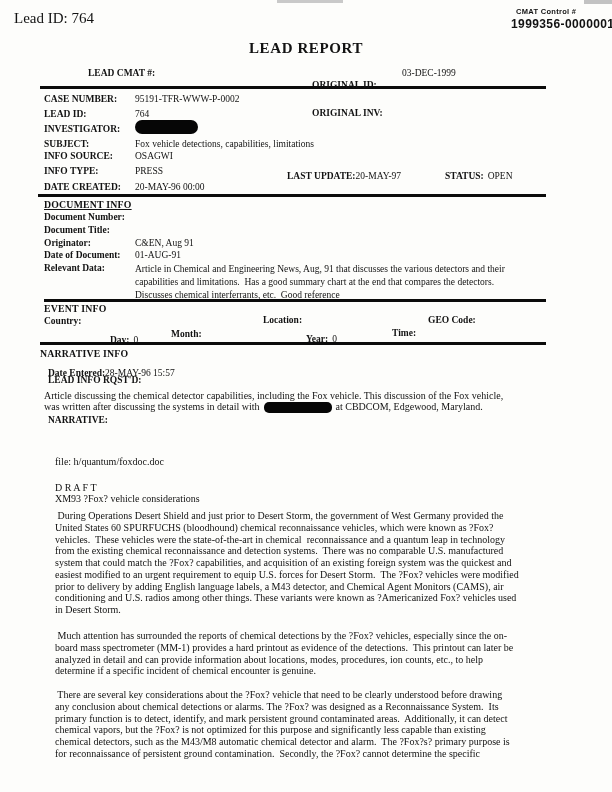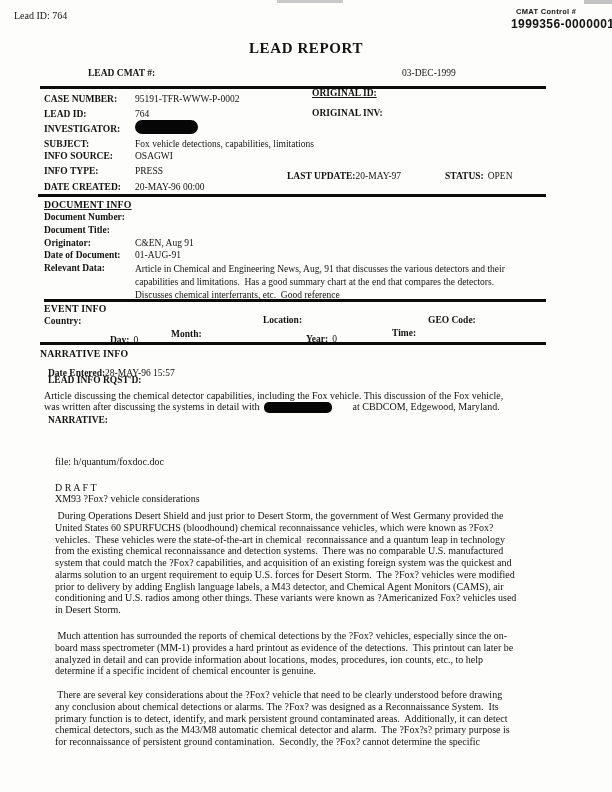--- a/index.html
+++ b/index.html
@@ -19,34 +19,34 @@
   .artifact{position:absolute;}
 </style>
 </head>
 <body>
 
 <div class="page">
 
   <div class="artifact" style="left:277px;top:0;width:66px;height:3px;background:#c9c9c9;"></div>
   <div class="artifact" style="left:584px;top:0;width:28px;height:4px;background:#c2c2c2;"></div>
 
-  <div class="abs" style="left:14px;top:10px;font-size:10px;">Lead ID: 764</div>
+  <div class="abs" style="left:14px;top:10px;font-size:15px;">Lead ID: 764</div>
   <div class="abs sans b" style="left:516px;top:7px;font-size:7.5px;letter-spacing:.3px;">CMAT Control #</div>
   <div class="abs sans b" style="left:511px;top:17px;font-size:12px;letter-spacing:.4px;">1999356-0000001</div>
 
   <div class="abs b" style="left:0;top:40px;width:612px;text-align:center;font-size:15px;letter-spacing:.6px;white-space:normal;">LEAD REPORT</div>
 
   <div class="abs lbl" style="left:88px;top:68px;">LEAD CMAT #:</div>
   <div class="abs val" style="left:402px;top:68px;">03-DEC-1999</div>
 
   <div class="rule" style="left:40px;top:86px;width:506px;height:3px;"></div>
 
   <div class="abs lbl" style="left:44px;top:94px;">CASE NUMBER:</div>
   <div class="abs val" style="left:135px;top:94px;">95191-TFR-WWW-P-0002</div>
-  <div class="abs lbl" style="left:312px;top:88px;text-decoration:underline;">ORIGINAL ID:</div>
+  <div class="abs lbl" style="left:312px;top:80px;">ORIGINAL ID:</div>
 
   <div class="abs lbl" style="left:44px;top:109px;">LEAD ID:</div>
   <div class="abs val" style="left:135px;top:109px;">764</div>
   <div class="abs lbl" style="left:312px;top:108px;">ORIGINAL INV:</div>
 
   <div class="abs lbl" style="left:44px;top:124px;">INVESTIGATOR:</div>
   <div class="redact abs" style="left:135px;top:120px;width:63px;height:14px;border-radius:7px;"></div>
 
   <div class="abs lbl" style="left:44px;top:139px;">SUBJECT:</div>
   <div class="abs val" style="left:135px;top:139px;">Fox vehicle detections, capabilities, limitations</div>
@@ -105,47 +105,48 @@
   <div class="rule" style="left:40px;top:342px;width:506px;height:2.5px;"></div>
   <div class="abs sechead" style="left:40px;top:348px;">NARRATIVE INFO</div>
 
   <div class="abs" style="left:48px;top:362px;">
     <span class="lbl">Date Entered:</span><span class="val">28-MAY-96 15:57</span>
   </div>
   <div class="abs lbl" style="left:48px;top:375px;">LEAD INFO RQST'D:</div>
 
   <div class="abs body-txt" style="left:44px;top:390px;">Article discussing the chemical detector capabilities, including the Fox vehicle.  This discussion of the Fox vehicle,</div>
   <div class="abs body-txt" style="left:44px;top:401px;">
-    <span>was written after discussing the systems in detail with</span><span class="redact" style="width:68px;height:11px;border-radius:5px;margin-left:4px;"></span><span style="margin-left:21px;">at CBDCOM, Edgewood, Maryland.</span>
+    <span>was written after discussing the systems in detail with</span><span class="redact" style="width:68px;height:11px;border-radius:5px;margin-left:4px;"></span><span style="margin-left:4px;">at CBDCOM, Edgewood, Maryland.</span>
   </div>
 
   <div class="abs lbl" style="left:48px;top:415px;">NARRATIVE:</div>
 
   <div class="abs body-txt" style="left:55px;top:456px;">file: h/quantum/foxdoc.doc</div>
   <div class="abs body-txt" style="left:55px;top:482px;">D R A F T</div>
   <div class="abs body-txt" style="left:55px;top:493px;">XM93 ?Fox? vehicle considerations</div>
 
   <div class="abs body-txt" style="left:55px;top:510px;">
       <div class="tline"> During Operations Desert Shield and just prior to Desert Storm, the government of West Germany provided the</div>
       <div class="tline">United States 60 SPURFUCHS (bloodhound) chemical reconnaissance vehicles, which were known as ?Fox?</div>
       <div class="tline">vehicles.  These vehicles were the state-of-the-art in chemical  reconnaissance and a quantum leap in technology</div>
       <div class="tline">from the existing chemical reconnaissance and detection systems.  There was no comparable U.S. manufactured</div>
       <div class="tline">system that could match the ?Fox? capabilities, and acquisition of an existing foreign system was the quickest and</div>
-      <div class="tline">alarms solution to an urgent requirement to equip U.S. forces for Desert Storm.  The ?Fox? vehicles were modified</div>
+      <div class="tline">easiest modified to an urgent requirement to equip U.S. forces for Desert Storm.  The ?Fox? vehicles were modified</div>
       <div class="tline">prior to delivery by adding English language labels, a M43 detector, and Chemical Agent Monitors (CAMS), air</div>
       <div class="tline">conditioning and U.S. radios among other things. These variants were known as ?Americanized Fox? vehicles used</div>
       <div class="tline">in Desert Storm.</div>
     </div>
   <div class="abs body-txt" style="left:55px;top:630px;">
       <div class="tline"> Much attention has surrounded the reports of chemical detections by the ?Fox? vehicles, especially since the on-</div>
       <div class="tline">board mass spectrometer (MM-1) provides a hard printout as evidence of the detections.  This printout can later be</div>
       <div class="tline">analyzed in detail and can provide information about locations, modes, procedures, ion counts, etc., to help</div>
       <div class="tline">determine if a specific incident of chemical encounter is genuine.</div>
     </div>
   <div class="abs body-txt" style="left:55px;top:689px;">
       <div class="tline"> There are several key considerations about the ?Fox? vehicle that need to be clearly understood before drawing</div>
       <div class="tline">any conclusion about chemical detections or alarms. The ?Fox? was designed as a Reconnaissance System.  Its</div>
       <div class="tline">primary function is to detect, identify, and mark persistent ground contaminated areas.  Additionally, it can detect</div>
+      <div class="tline">chemical vapors, but the ?Fox? is not optimized for this purpose and significantly less capable than existing</div>
       <div class="tline">chemical detectors, such as the M43/M8 automatic chemical detector and alarm.  The ?Fox?s? primary purpose is</div>
       <div class="tline">for reconnaissance of persistent ground contamination.  Secondly, the ?Fox? cannot determine the specific</div>
     </div>
 
 </div>
 
 </body></html>

